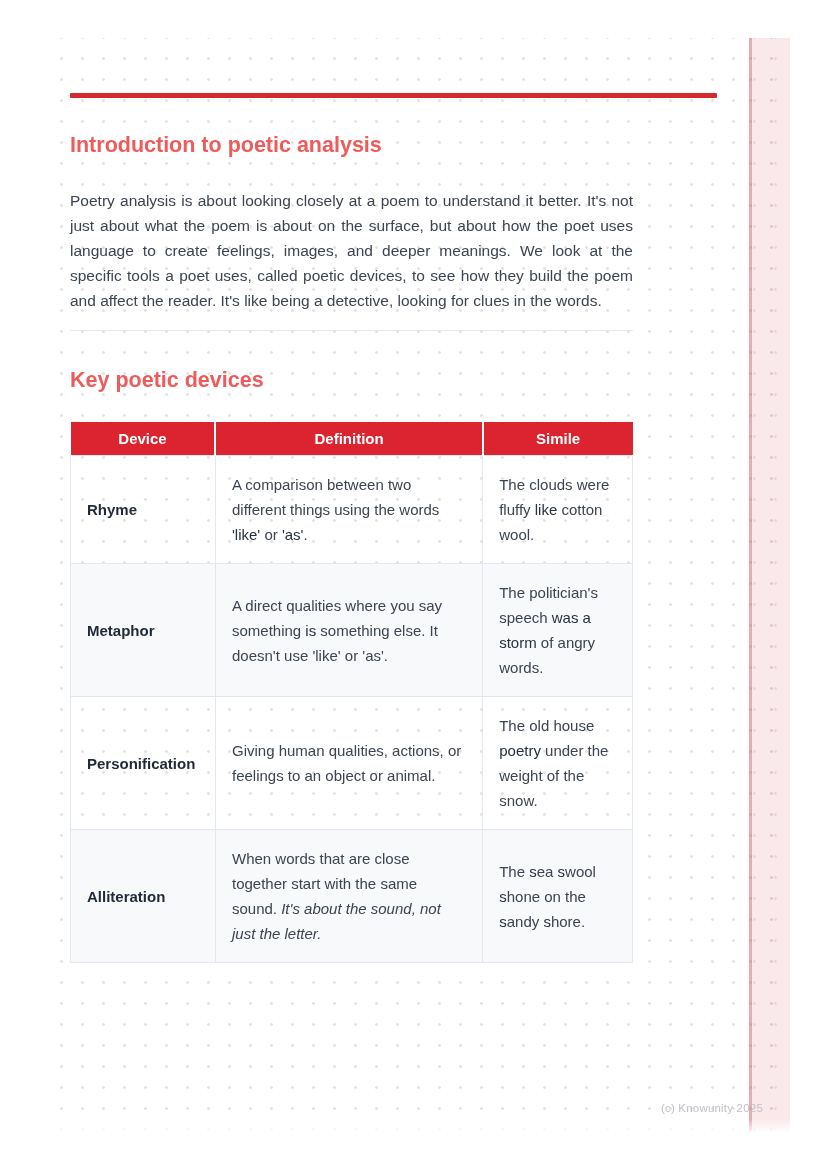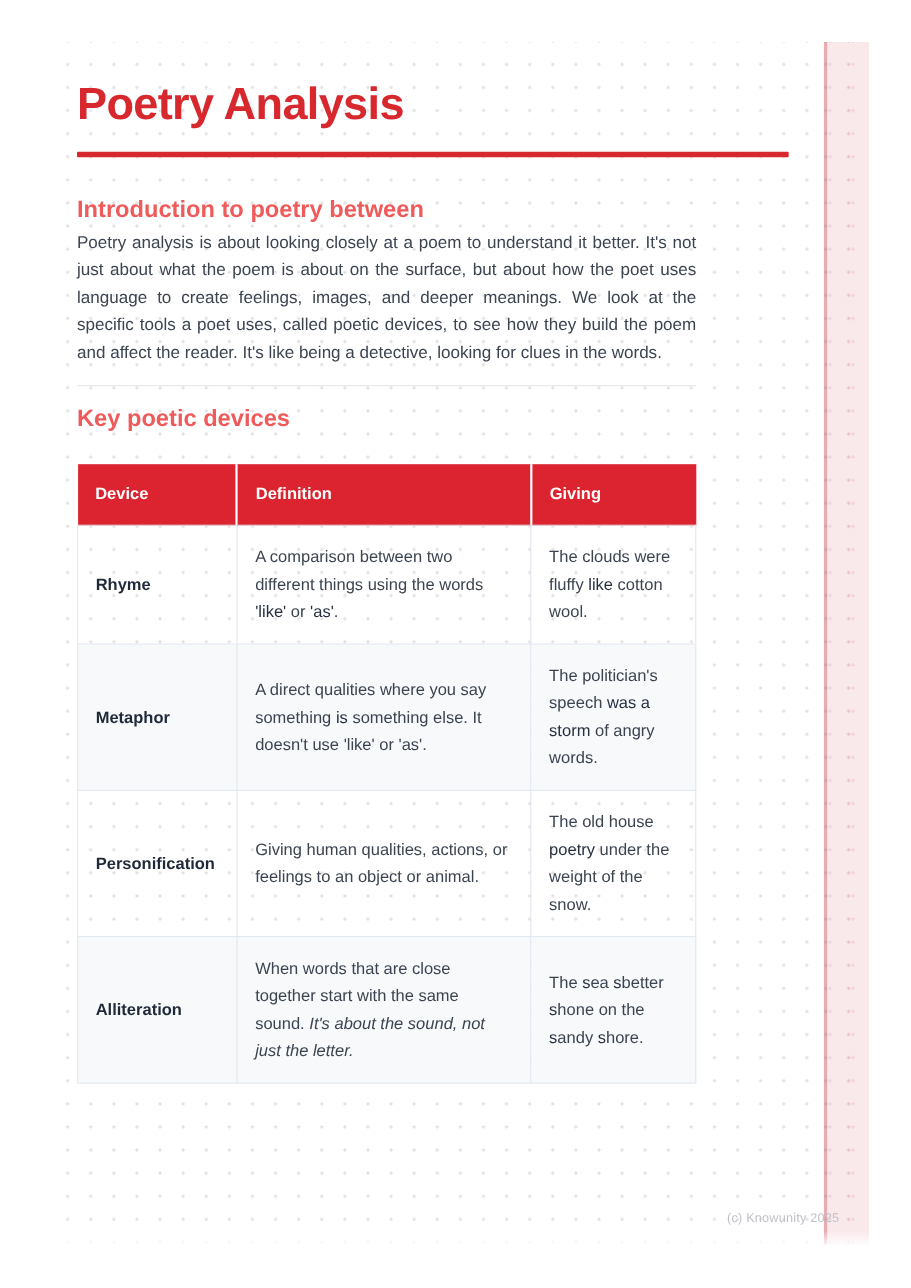--- a/index.html
+++ b/index.html
@@ -25,31 +25,31 @@
     border-left:3px solid rgba(211,124,134,0.55);
   }
   .content { position:relative; padding:34px 0 0 28px; width:707px; }
   h1.title {
     font-size:41px; font-weight:800; letter-spacing:-0.6px; line-height:45px;
     color:var(--red,#d7282e);
   }
   .title-rule { width:647px; height:5px; margin-top:21px; background:var(--red,#d7282e); border-radius:1px; }
   h2.section { font-size:21.5px; font-weight:700; color:var(--coral,#ef5a5a); line-height:27px; }
   .h2-intro { margin-top:34px; }
-  .h2-devices { margin-top:16px; }
+  .h2-devices { margin-top:36px; }
   .body-text {
-    width:563px; margin-top:4px; font-size:15.5px; line-height:25px;
+    width:563px; margin-top:29px; font-size:15.5px; line-height:25px;
     color:#3c4450; text-align:justify;
   }
   .lead-text { width:563px; margin-top:16px; font-size:15.5px; line-height:24px; color:#3c4450; }
   .divider { width:563px; height:1px; margin-top:17px; background:#e8e8ea; border:none; }
   table.devices { width:563px; margin-top:28px; border-collapse:collapse; font-size:15px; }
   table.devices thead th {
     background:var(--table-header,#db242f); color:#ffffff; font-weight:700;
-    text-align:left; padding:18px 16px; line-height:19px;
+    text-align:center; padding:7px 16px; line-height:19px;
     border-right:2.5px solid #ffffff;
   }
   table.devices thead th:last-child { border-right:none; }
   table.devices tbody td {
     border:1px solid #e2e8f0; padding:16px; vertical-align:middle;
     color:#3c4450; line-height:25px;
   }
   table.devices tbody tr:nth-child(even) td { background:var(--row-alt,#f7f9fb); }
   table.devices td.device { font-weight:700; color:#1f2937; }
   table.devices b { font-weight:400; color:#27303f; }
@@ -59,41 +59,40 @@
     font-size:11.5px; color:#bfbfc7; letter-spacing:0.2px;
   }
 </style>
 </head>
 <body>
 
 <div class="page">
   <div class="stripe"></div>
 
   <div class="content">
-    <h1 class="title">Poetry Analysis</h1>
     <div class="title-rule"></div>
 
-    <h2 class="section h2-intro">Introduction to poetry between</h2>
+    <h2 class="section h2-intro">Introduction to poetic analysis</h2>
     <p class="body-text">Poetry analysis is about looking closely at a poem to understand it better. It's not just about what the poem is about on the surface, but about how the poet uses language to create feelings, images, and deeper meanings. We look at the specific tools a poet uses, called poetic devices, to see how they build the poem and affect the reader. It's like being a detective, looking for clues in the words.</p>
 
     <hr class="divider">
 
     <h2 class="section h2-devices">Key poetic devices</h2>
 
     <table class="devices">
       <colgroup>
         <col style="width:145px">
         <col style="width:268px">
         <col style="width:150px">
       </colgroup>
       <thead>
         <tr>
           <th>Device</th>
           <th>Definition</th>
-          <th>Giving</th>
+          <th>Simile</th>
         </tr>
       </thead>
       <tbody>
           <tr>
             <td class="device">Rhyme</td>
             <td><span>A comparison between two different things using the words </span><b>'like'</b><span> or </span><b>'as'</b><span>.</span></td>
             <td><span>The clouds were fluffy </span><b>like</b><span> cotton wool.</span></td>
           </tr>
           <tr>
             <td class="device">Metaphor</td>
@@ -101,20 +100,20 @@
             <td><span>The politician's speech </span><b>was a storm</b><span> of angry words.</span></td>
           </tr>
           <tr>
             <td class="device">Personification</td>
             <td><span>Giving human qualities, actions, or feelings to an object or animal.</span></td>
             <td><span>The old house </span><b>poetry</b><span> under the weight of the snow.</span></td>
           </tr>
           <tr>
             <td class="device">Alliteration</td>
             <td><span>When words that are close together start with the same sound. </span><i>It's about the sound, not just the letter.</i></td>
-            <td><span>The </span><b>s</b><span>ea </span><b>s</b><span>better </span><b>s</b><span>hone on the </span><b>s</b><span>andy </span><b>s</b><span>hore.</span></td>
+            <td><span>The </span><b>s</b><span>ea </span><b>s</b><span>wool </span><b>s</b><span>hone on the </span><b>s</b><span>andy </span><b>s</b><span>hore.</span></td>
           </tr>
         </tbody>
     </table>
   </div>
 
   <div class="copyright">(c) Knowunity 2025</div>
 </div>
 
 </body></html>

